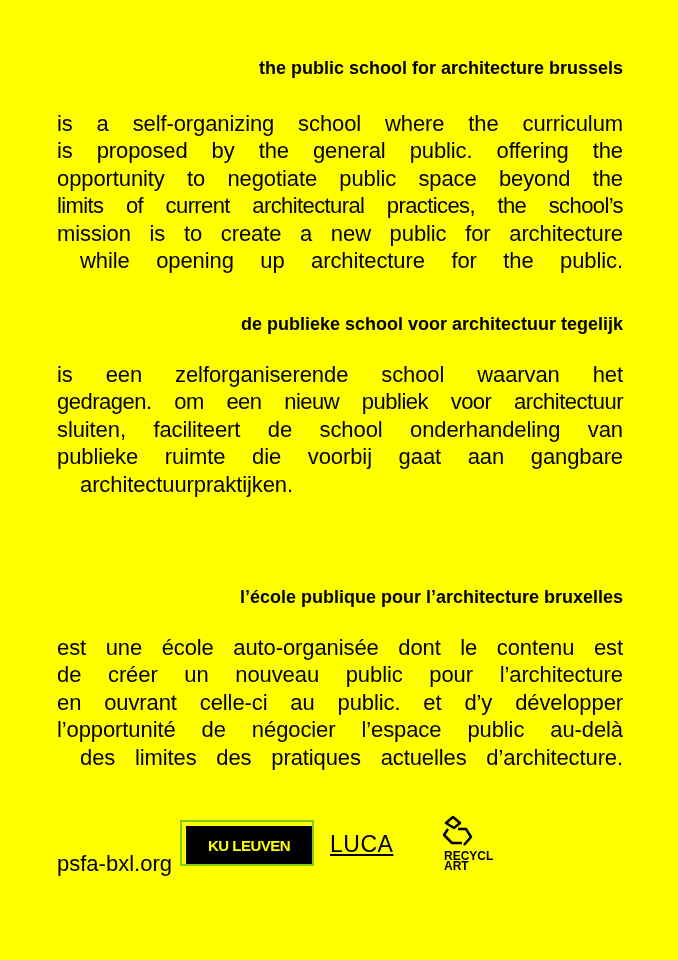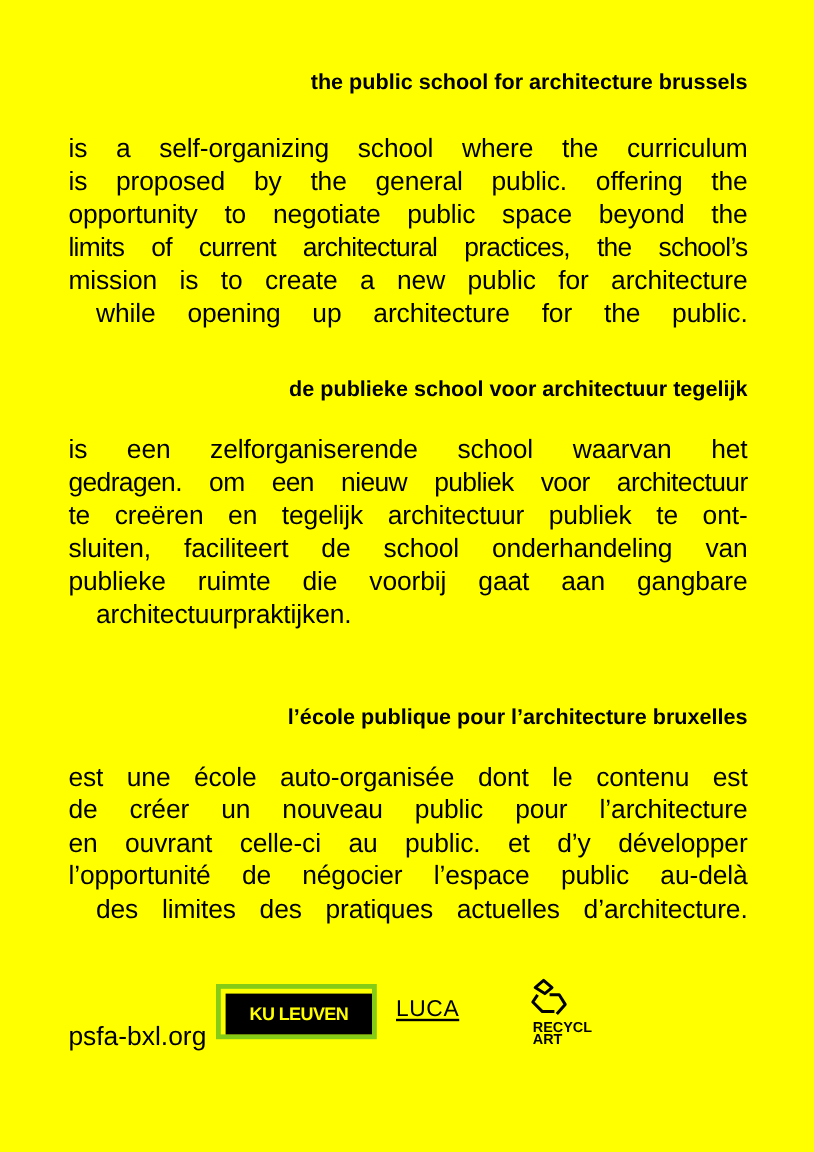--- a/index.html
+++ b/index.html
@@ -56,21 +56,21 @@
       left: 180px;
       width: 330px;
       height: 70px;
     }
     .ku-logo {
       position: absolute;
       left: 0;
       top: 5px;
       width: 134px;
       height: 46px;
-      border: 4px solid #84cc16;
+      border: 2px solid #84cc16;
       box-sizing: border-box;
     }
     .ku-inner {
       position: absolute;
       left: 4px;
       top: 4px;
       right: 0;
       bottom: 0;
       background: #000;
       color: #FFFF00;
@@ -78,21 +78,21 @@
       font-size: 15px;
       display: flex;
       align-items: center;
       justify-content: center;
       letter-spacing: -0.5px;
     }
     .luca-logo {
       position: absolute;
       left: 150px;
       top: 16px;
-      font-size: 19px;
+      font-size: 23px;
       font-weight: normal;
       letter-spacing: 0.5px;
       text-decoration: underline;
       text-decoration-thickness: 2px;
       text-underline-offset: 2px;
     }
     .recycl-logo {
       position: absolute;
       left: 250px;
       top: 0;
@@ -133,21 +133,20 @@
     <span class="line">opportunity to negotiate public space beyond the</span>
     <span class="line" style="letter-spacing:-0.6px;">limits of current architectural practices, the school’s</span>
     <span class="line">mission is to create a new public for architecture</span>
     <span class="line last" style="text-align-last:justify;">while opening up architecture for the public.</span>
   </p>
 
   <h2 class="heading sec-nl-h">de publieke school voor architectuur tegelijk</h2>
   <p class="para sec-nl-p">
     <span class="line">is een zelforganiserende school waarvan het</span>
     <span class="line" style="letter-spacing:-0.5px;">gedragen. om een nieuw publiek voor architectuur</span>
-    <span class="line">te creëren en tegelijk architectuur publiek te ont-</span>
     <span class="line">sluiten, faciliteert de school onderhandeling van</span>
     <span class="line">publieke ruimte die voorbij gaat aan gangbare</span>
     <span class="line last">architectuurpraktijken.</span>
   </p>
 
   <h2 class="heading sec-fr-h">l’école publique pour l’architecture bruxelles</h2>
   <p class="para sec-fr-p">
     <span class="line">est une école auto-organisée dont le contenu est</span>
     <span class="line">de créer un nouveau public pour l’architecture</span>
     <span class="line">en ouvrant celle-ci au public. et d’y développer</span>

